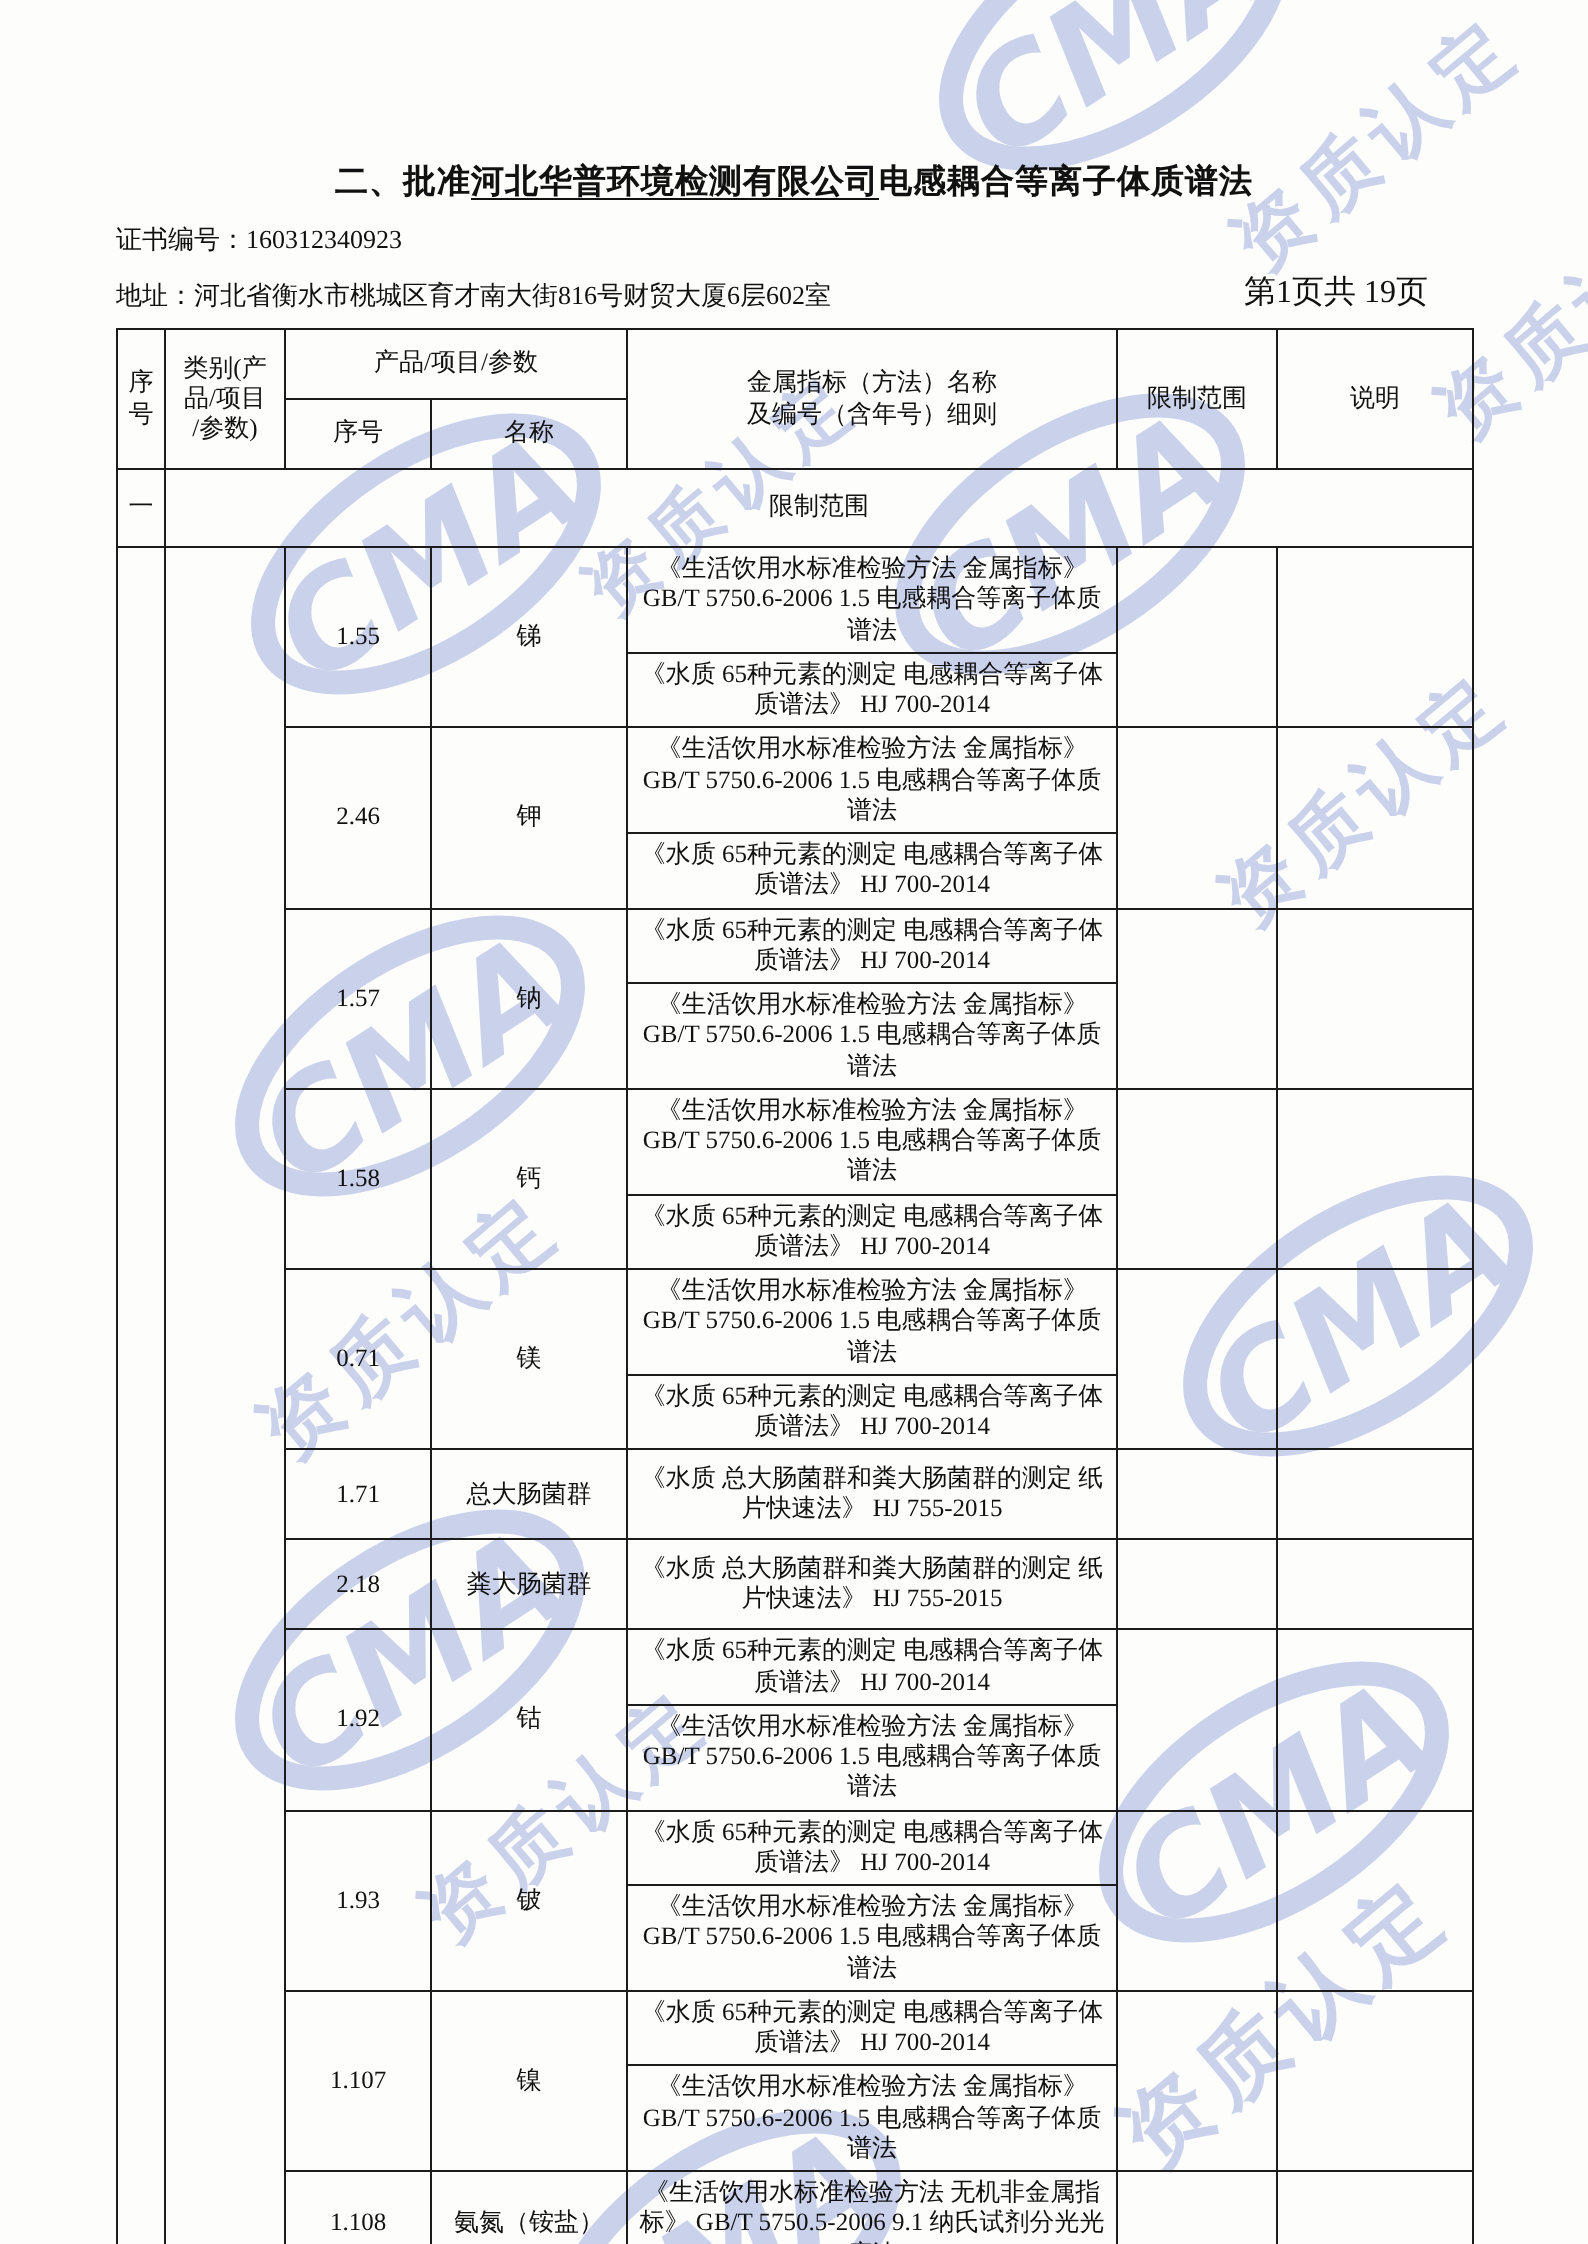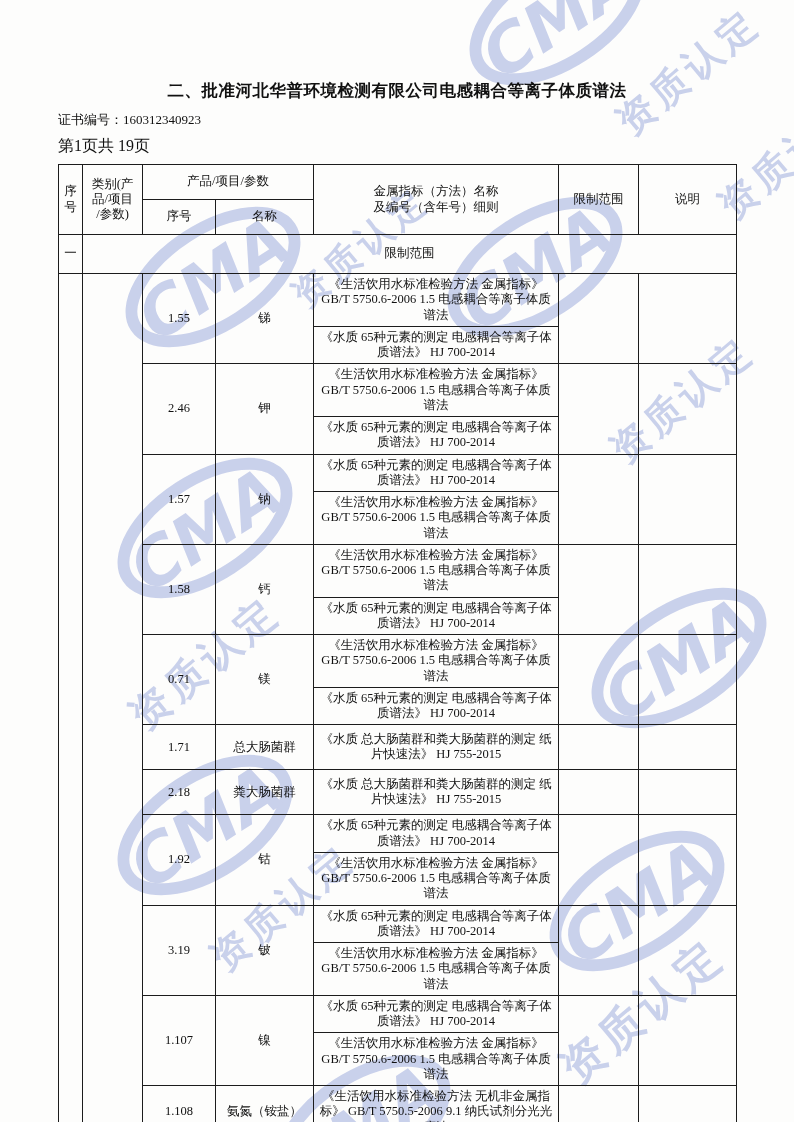--- a/index.html
+++ b/index.html
@@ -13,21 +13,21 @@
   .wm-cma { position:absolute; width:210px; height:170px; opacity:.40; transform:rotate(-33deg); }
   .wm-cma svg { width:100%; height:100%; }
   .wm-text {
     position:absolute; white-space:nowrap; font-family:"DejaVu Sans","Liberation Sans",sans-serif;
     font-weight:bold; opacity:.40; transform-origin:0 0; transform:rotate(-40deg);
     letter-spacing:5px;
   }
   
   .content { position:absolute; left:58px; top:80px; width:678px; z-index:1; }
   .title { text-align:center; font-size:16.5px; font-weight:bold; letter-spacing:.5px; }
-  .title .u { text-underline-offset:3px; }
+  .title .u { text-decoration:underline; text-underline-offset:3px; }
   .cert-line { margin-top:9px; font-size:13px; }
   .addr-row { margin-top:7px; margin-bottom:7px; display:flex; justify-content:space-between; align-items:flex-end; font-size:13px; }
   .page-ind { font-size:16px; padding-right:22px; }
   
   table { border-collapse:collapse; width:678px; table-layout:fixed; background:transparent; }
   th,td { border:1px solid #1c1c1c; text-align:center; vertical-align:middle;
           font-size:12.5px; font-weight:normal; padding:2px 2px; line-height:1.22; }
   thead tr:first-child th { height:30px; }
   thead tr:last-child  th { height:30px; }
   .pre { white-space:pre-line; }
@@ -86,20 +86,21 @@
   <div class="content">
     <div class="title">
       <span>二、批准</span><span class="u">河北华普环境检测有限公司</span><span>电感耦合等离子体质谱法</span>
     </div>
 
     <div class="cert-line">
       <span>证书编号：</span><span>160312340923</span>
     </div>
 
     <div class="addr-row">
+      <span><span>地址：</span><span>河北省衡水市桃城区育才南大街816号财贸大厦6层602室</span></span>
       <span class="page-ind">第1页共 19页</span>
     </div>
 
     <table>
       <colgroup>
         <col style="width:24px">
           <col style="width:60px">
           <col style="width:73px">
         <col style="width:98px">
           <col style="width:245px">
@@ -204,21 +205,21 @@
             <td rowspan="2">钴</td>
             <td class="std pre">《水质 65种元素的测定 电感耦合等离子体质谱法》 HJ 700-2014</td>
             <td class="limit pre" rowspan="2"></td>
             <td rowspan="2"></td>
           </tr>
           <tr>
             <td class="std pre">《生活饮用水标准检验方法 金属指标》
 GB/T 5750.6-2006 1.5 电感耦合等离子体质谱法</td>
           </tr>
           <tr>
-            <td rowspan="2">3.19</td>
+            <td rowspan="2">1.93</td>
             <td rowspan="2">铍</td>
             <td class="std pre">《水质 65种元素的测定 电感耦合等离子体质谱法》 HJ 700-2014</td>
             <td class="limit pre" rowspan="2"></td>
             <td rowspan="2"></td>
           </tr>
           <tr>
             <td class="std pre">《生活饮用水标准检验方法 金属指标》
 GB/T 5750.6-2006 1.5 电感耦合等离子体质谱法</td>
           </tr>
           <tr>

